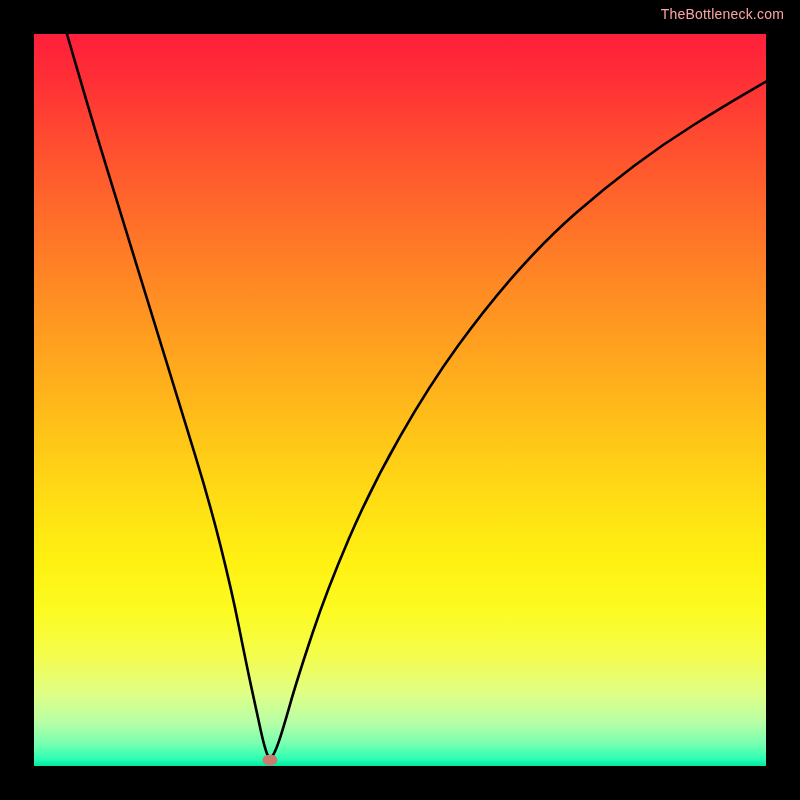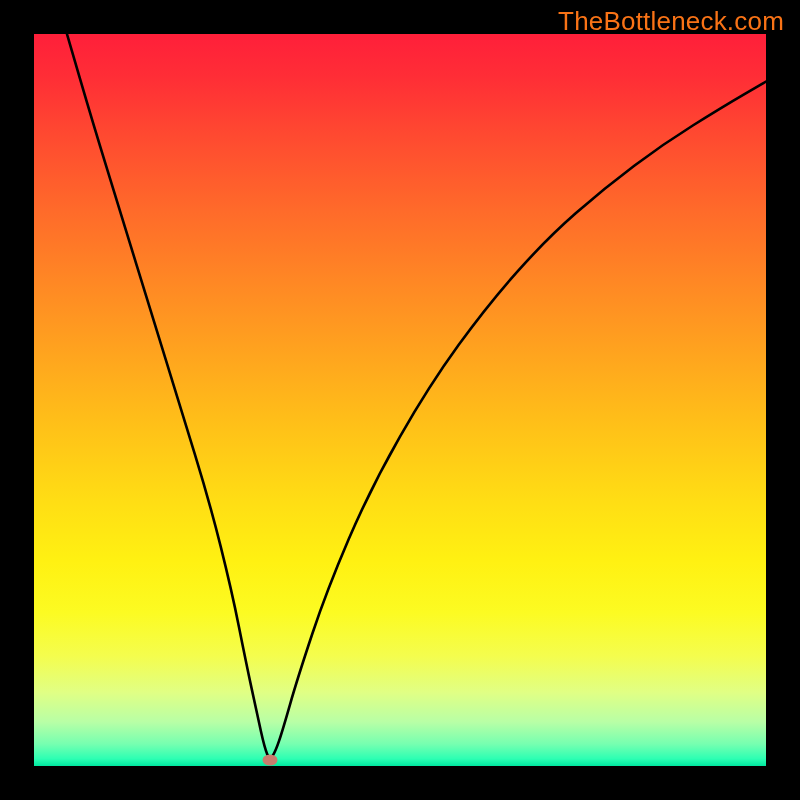--- a/index.html
+++ b/index.html
@@ -43,22 +43,22 @@
       #b8ffa6 94%,
       #76ffb0 97%,
       #2dffb3 99%,
       #00e8a0 100%
     );
   }
   .watermark {
     position: absolute;
     top: 6px;
     right: 16px;
-    color: #f97316;
-    font-size: 26px;
+    color: #fca5a5;
+    font-size: 14px;
     letter-spacing: 0.2px;
     font-weight: 500;
   }
   svg.curve {
     position: absolute;
     left: 0;
     top: 0;
   }
   .bottleneck-dot {
     position: absolute;

